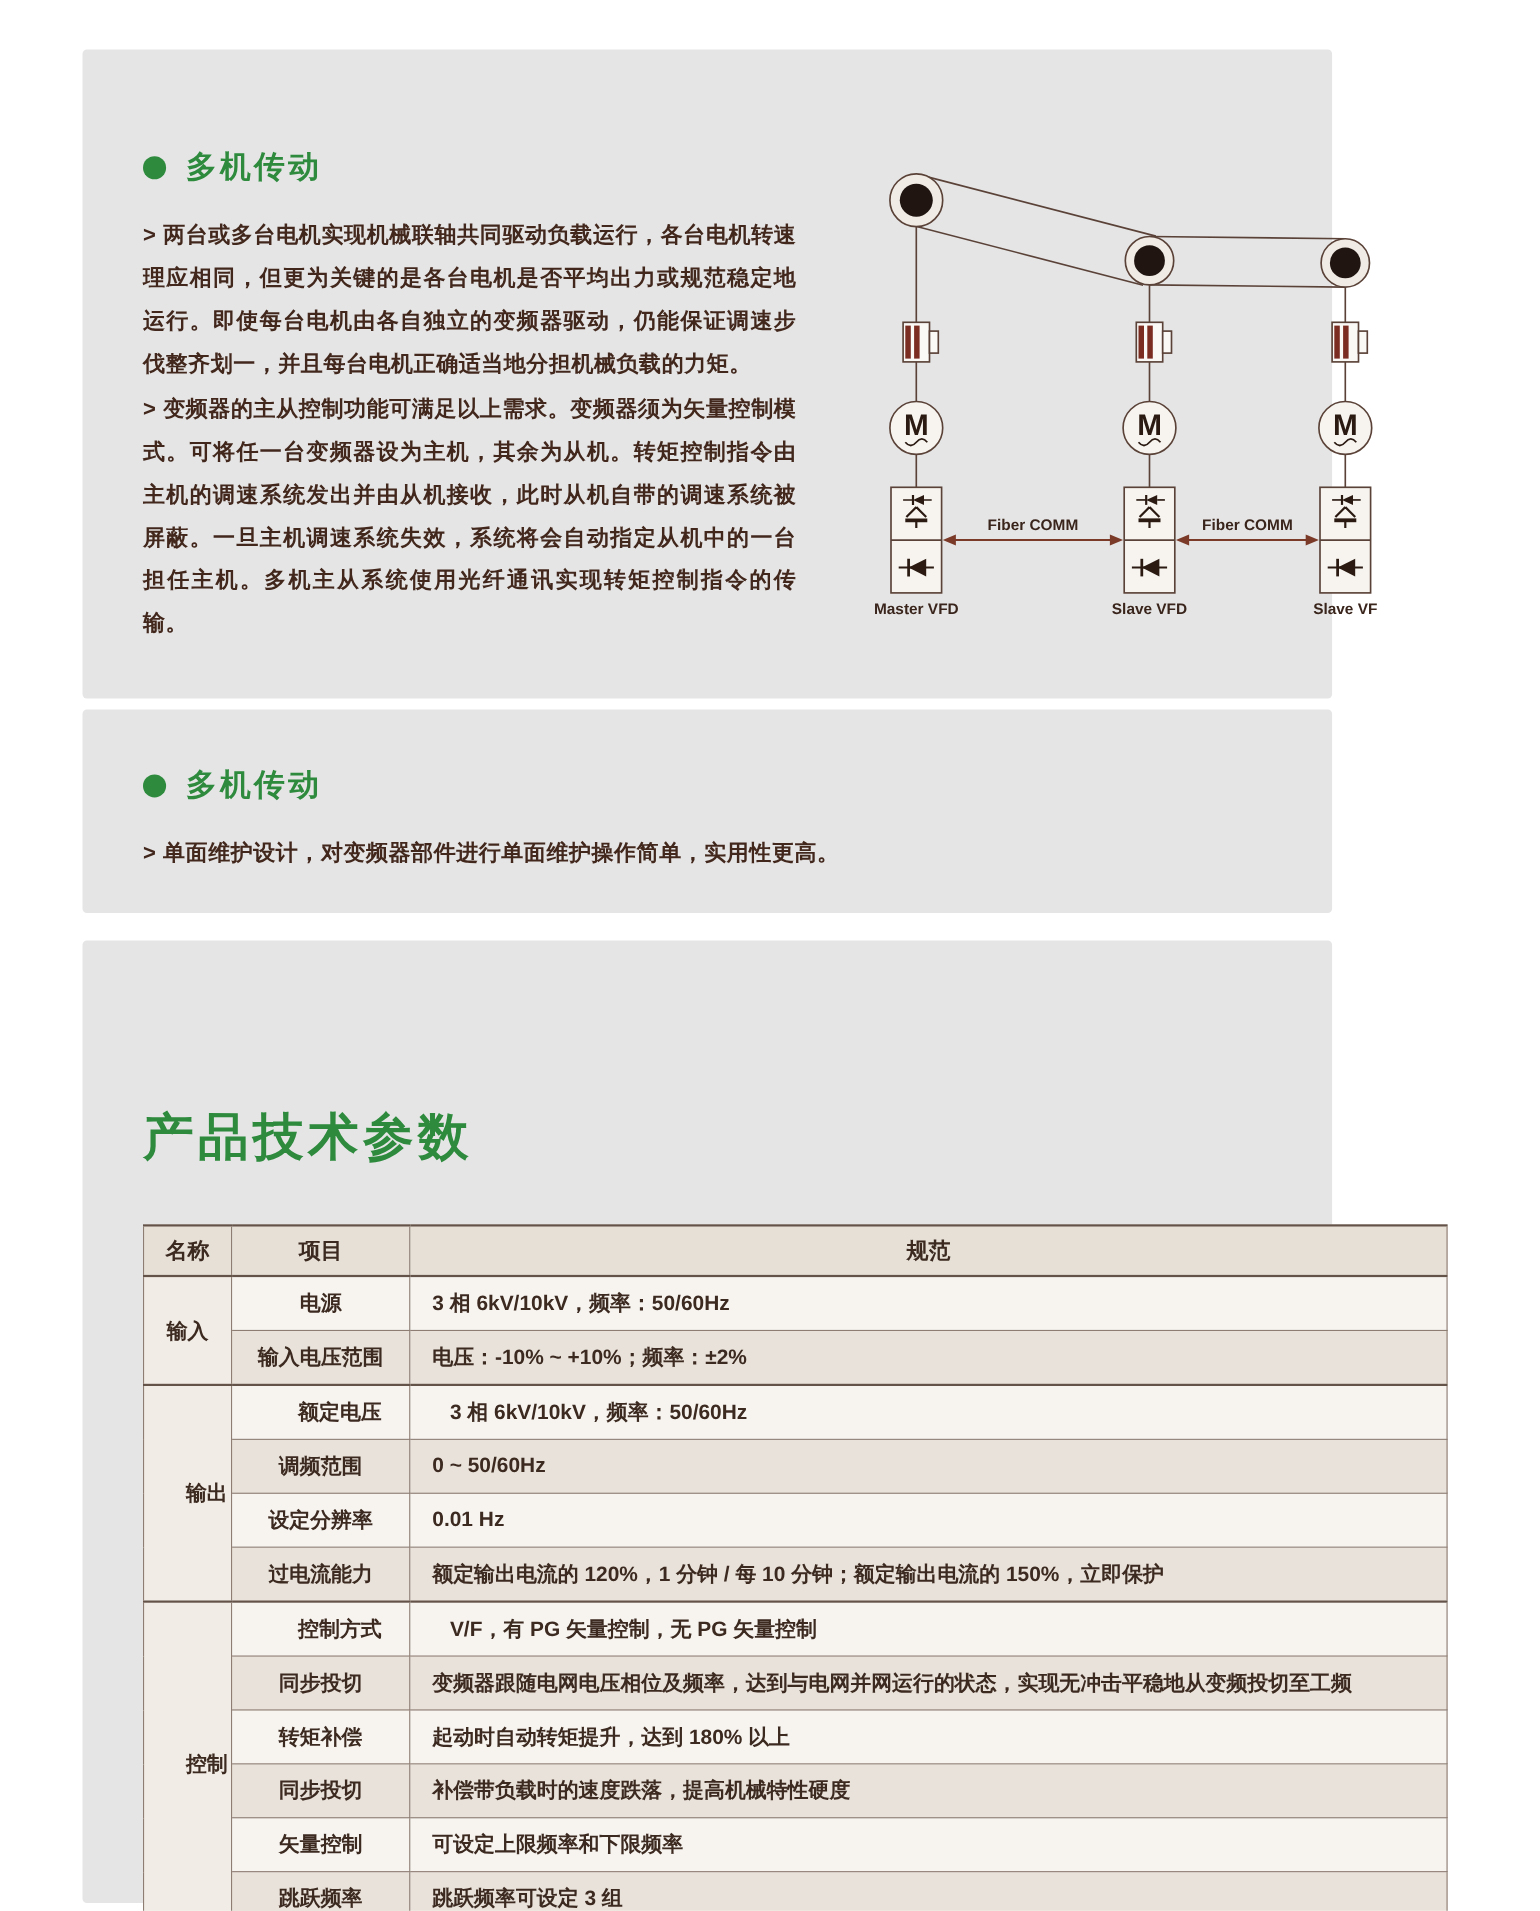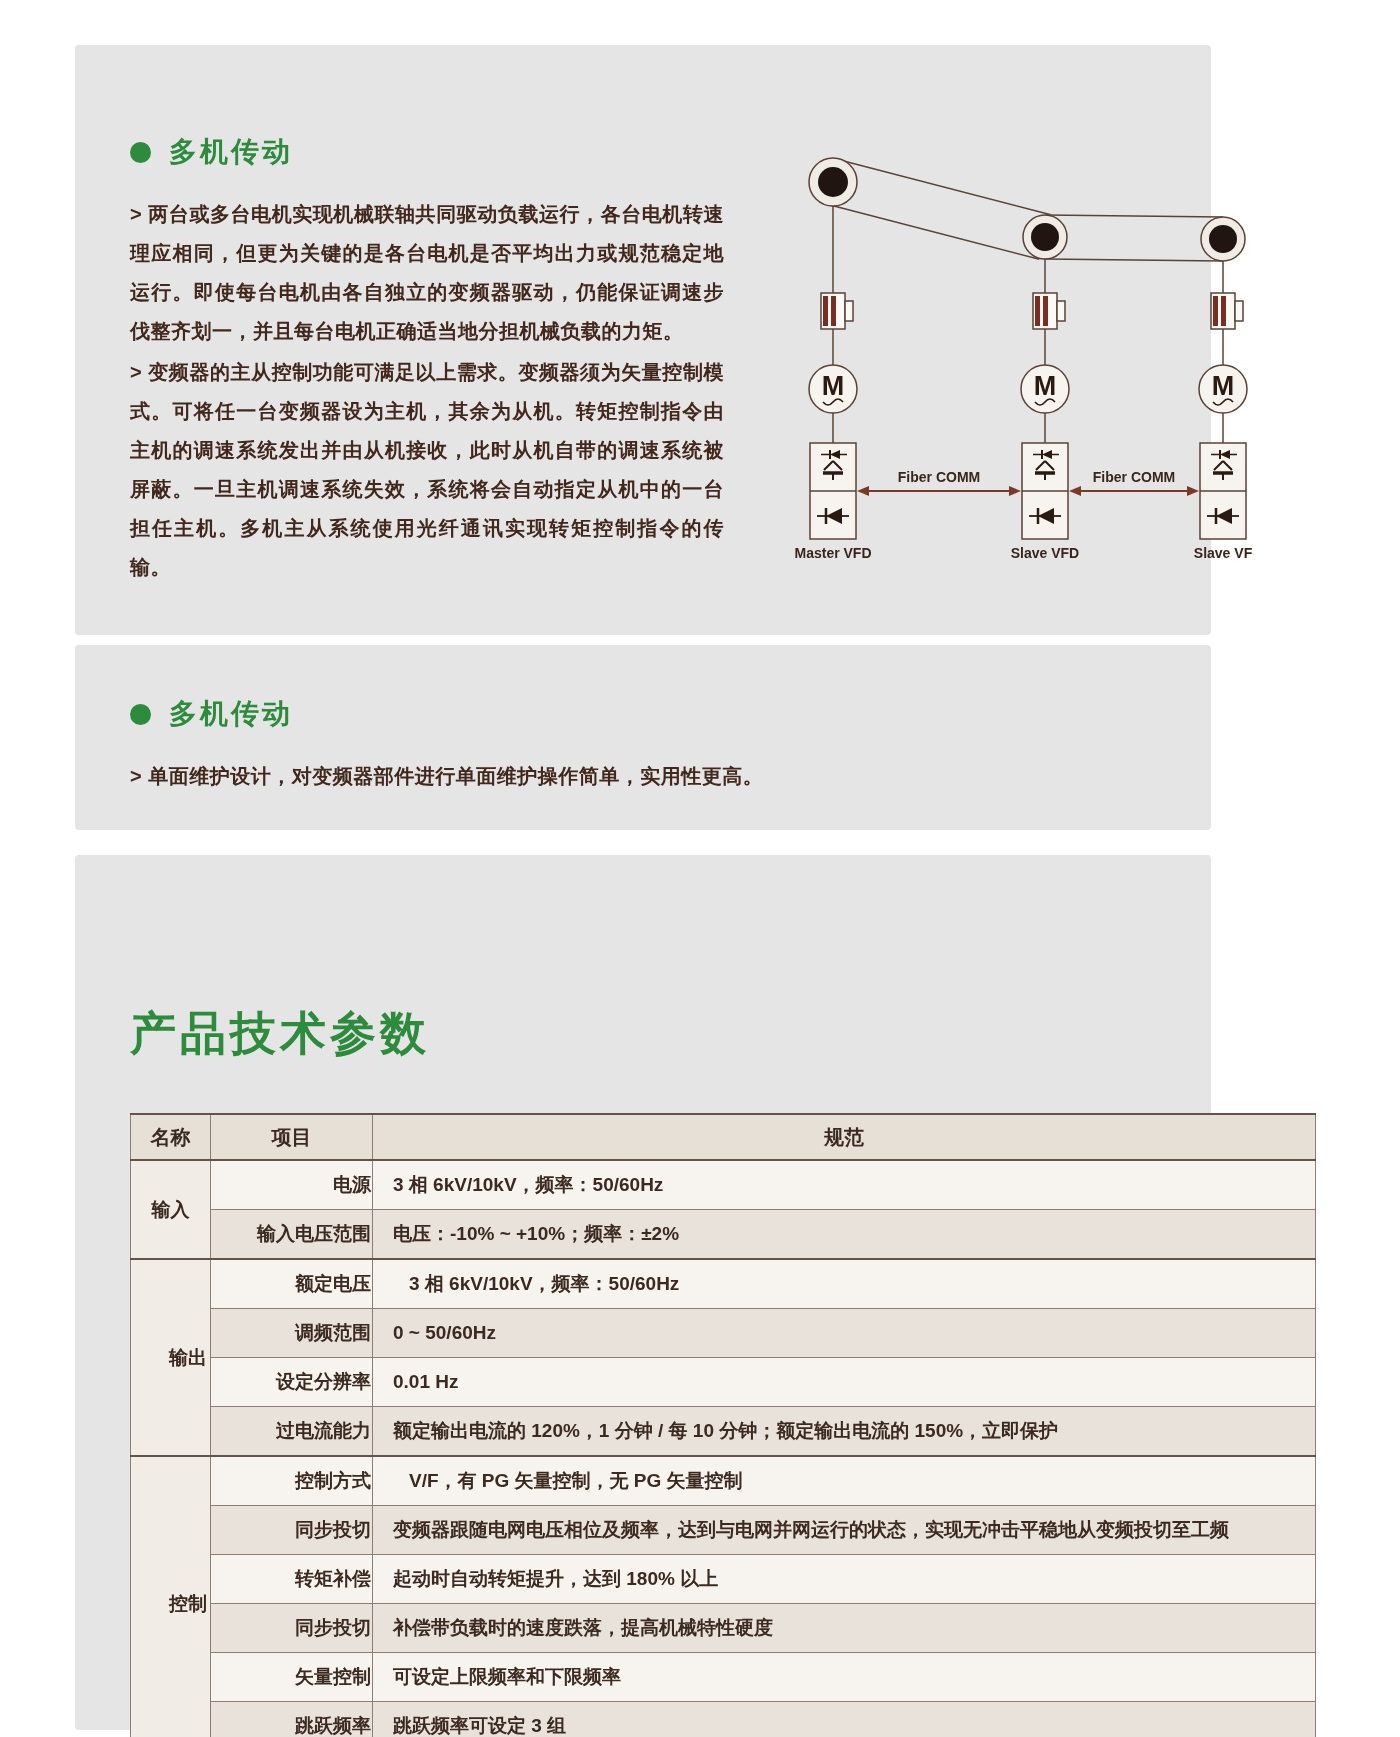--- a/index.html
+++ b/index.html
@@ -24,21 +24,21 @@
                 color:#2e8b3e;letter-spacing:4px;}
   table.params{position:absolute;left:55px;top:258px;width:1186px;border-collapse:collapse;
                table-layout:fixed;background:#f7f4f0;}
   table.params th,table.params td{border:1px solid #8d7d73;}
   table.params th{height:42px;background:#e6e0d7;font-size:20px;font-weight:bold;color:#3c2a20;
                   border-top:2px solid #645349;border-bottom:2px solid #645349;}
   table.params td{height:46px;font-size:19px;color:#3c2a20;}
   .col-name{width:80px;}
   .col-item{width:162px;}
   td.group-cell{text-align:center;font-weight:bold;font-size:20px;background:#f1ece5;}
-  td.item-cell{text-align:right;font-weight:bold;background:inherit;}
+  td.item-cell{text-align:center;font-weight:bold;background:inherit;}
   td.spec-cell{text-align:left;padding-left:20px;font-weight:bold;}
   tr.light{background:#f7f4f0;}
   tr.shaded{background:#e8e2da;}
   tr.group-start td{border-top:2px solid #645349;padding-left:36px;}
   table.params tr:last-child td{border-bottom:2px solid #645349;}
   svg text{font-family:"Liberation Sans","DejaVu Sans",sans-serif;}
   .dlabel{font-size:14px;font-weight:bold;fill:#3a251c;}
   .mlabel{font-size:27px;font-weight:bold;fill:#2a1a12;}
 </style>
 </head>

